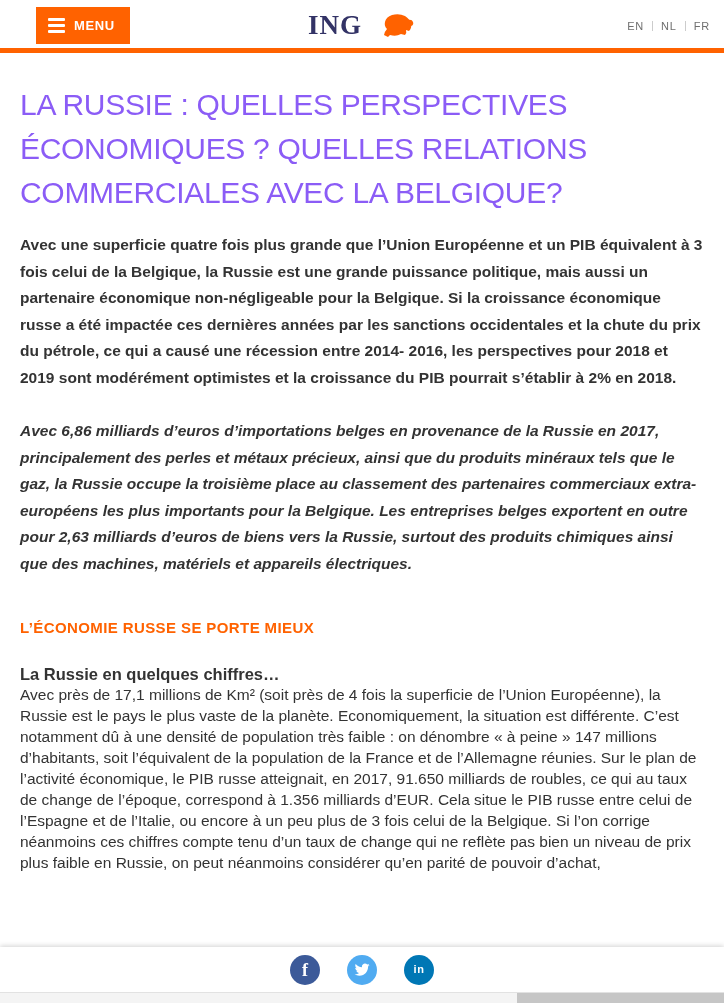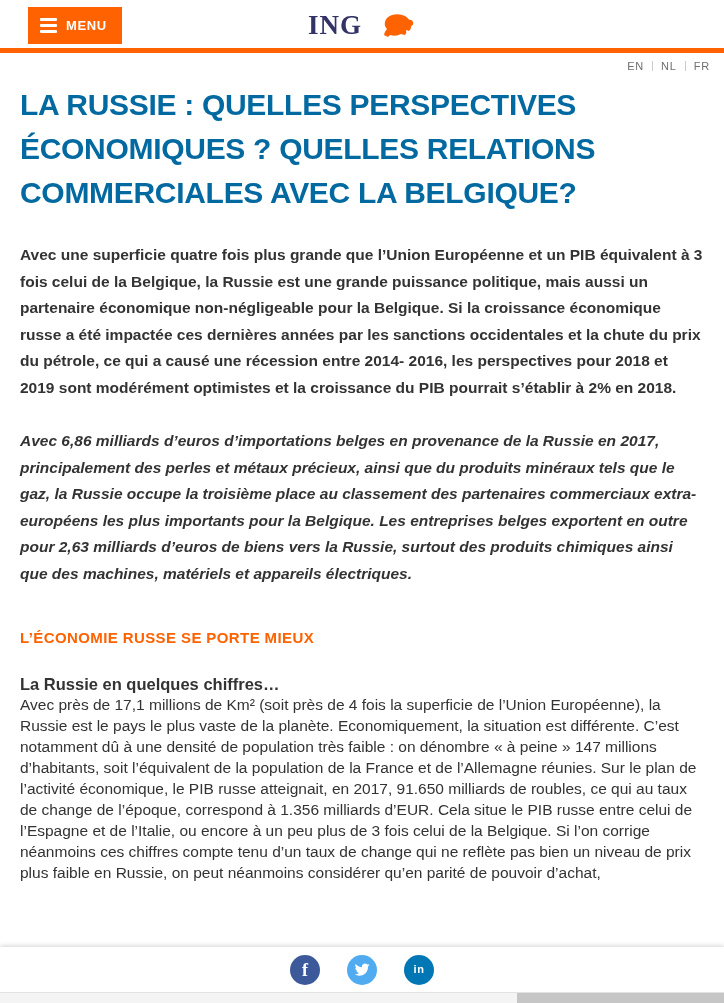--- a/index.html
+++ b/index.html
@@ -9,52 +9,52 @@
     position:relative; width:724px; height:1003px;
     background:#ffffff; overflow:hidden; margin:0 auto;
   }
 
   
   .header {
     position:relative; height:53px; background:#ffffff;
     border-bottom:5px solid #FF6200;
   }
   .menu-btn {
-    position:absolute; left:28px; top:7px; height:37px;
+    position:absolute; left:36px; top:7px; height:37px;
     background:#FF6200; color:#ffffff; border:none; cursor:pointer;
     display:flex; align-items:center; gap:9px; padding:0 15px 0 12px;
     font-family:"Liberation Sans", sans-serif;
     font-size:13px; font-weight:bold; letter-spacing:0.6px;
   }
   .hamburger { display:flex; flex-direction:column; gap:3px; }
   .hamburger span { display:block; width:17px; height:3px; background:#ffffff; border-radius:1px; }
 
   .logo {
     position:absolute; left:50%; top:10px; transform:translateX(-50%);
     display:flex; align-items:center; gap:18px; cursor:pointer;
   }
   .logo-text {
     font-family:"Liberation Serif", serif;
     font-weight:bold; font-size:27px; color:#333366; letter-spacing:1px;
   }
   .langs {
     position:absolute; right:14px; top:20px;
-    display:flex; align-items:center; gap:8px;margin-top:40px;
+    display:flex; align-items:center; gap:8px;
   }
   .lang {
     font-size:11px; color:#6f6f6f; letter-spacing:0.8px; cursor:pointer;
     text-decoration:none;
   }
   .lang-sep { width:1px; height:10px; background:#cccccc; }
 
   
   .content { padding:30px 20px 0 20px; }
   .article-title {
-    color:#0369a1; font-size:30px; line-height:44px; font-weight:bold;
-    letter-spacing:-0.3px; text-transform:uppercase; margin-bottom:27px;
+    color:#8b5cf6; font-size:30px; line-height:44px; font-weight:normal;
+    letter-spacing:-0.3px; text-transform:uppercase; margin-bottom:17px;
   }
   .intro-p {
     color:#333333; font-size:15.5px; line-height:26.5px; font-weight:bold;
     margin-bottom:27px;
   }
   .intro-p.second { margin-bottom:42px;font-style:italic; }
   .section-heading {
     color:#FF6200; font-size:15px; font-weight:bold; letter-spacing:0.4px;
     text-transform:uppercase; margin-bottom:29px;
   }

